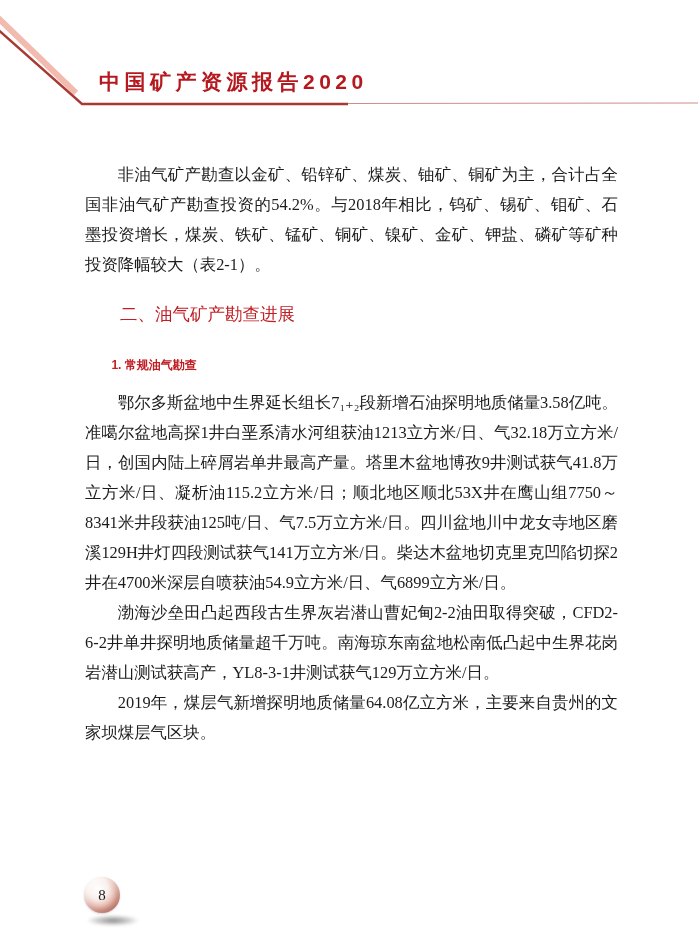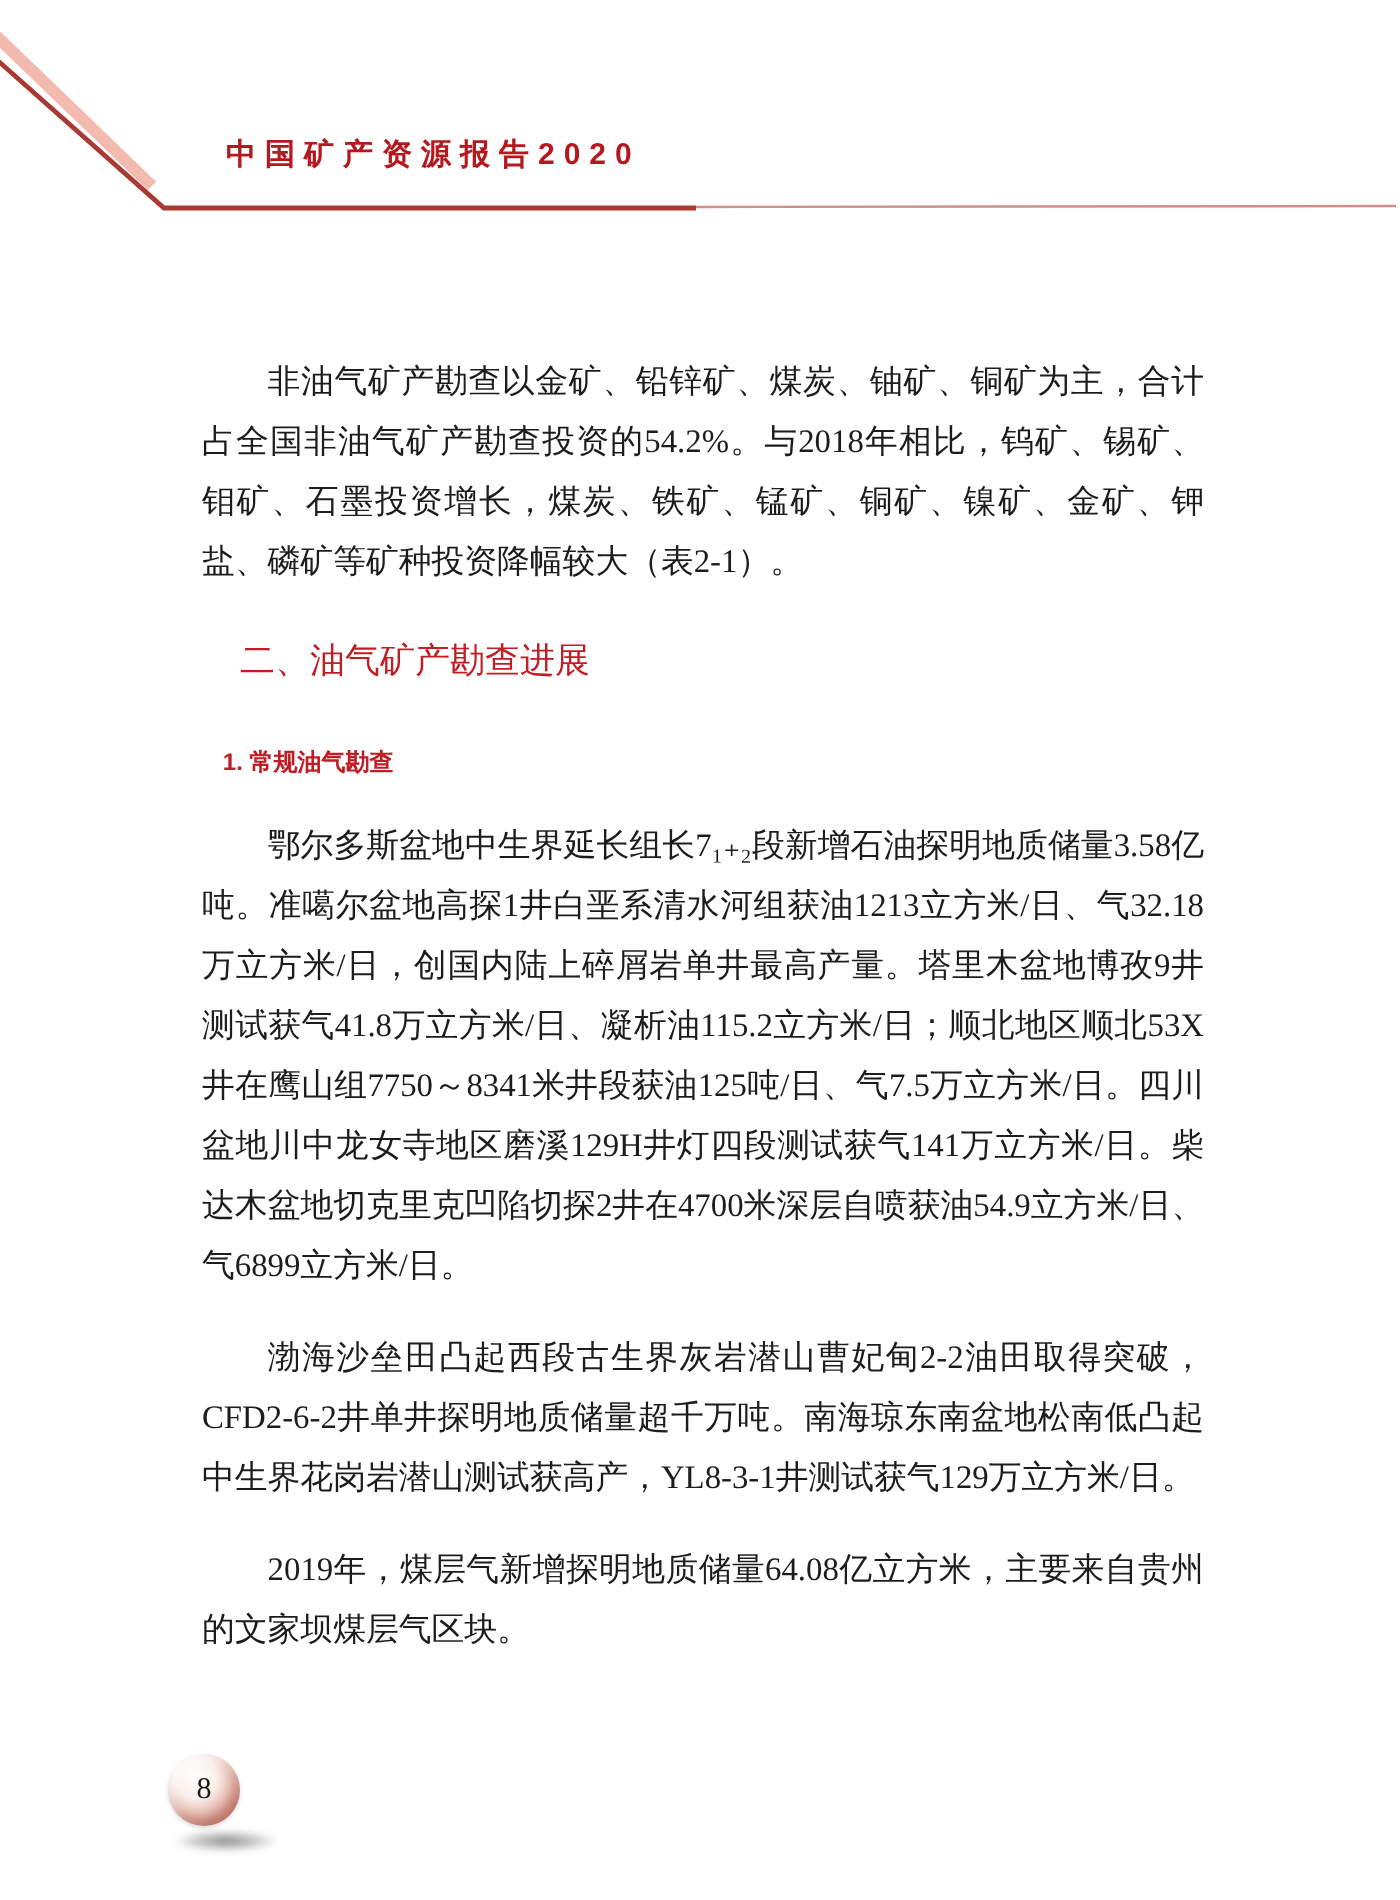--- a/index.html
+++ b/index.html
@@ -11,36 +11,36 @@
     font-family: "Liberation Serif", "DejaVu Serif", serif;
     color: #1c1c1c;
   }
   .page { position: absolute; inset: 0; }
 
   
   .deco-svg { position: absolute; left: 0; top: 0; }
 
   .report-title {
     position: absolute;
-    left: 113px; top: 68px;
+    left: 99px; top: 68px;
     margin: 0;
     font-family: "Liberation Sans", "DejaVu Sans", sans-serif;
-    font-size: 15px;
+    font-size: 21px;
     font-weight: bold;
     letter-spacing: 4.5px;
     color: var(--accent-red, #b5191f);
     white-space: nowrap;
   }
 
   .content {
     position: absolute;
     left: 85px; right: 82px; top: 160px;
   }
   .body-para {
-    margin: 16px;
+    margin: 0;
     font-size: 16.4px;
     line-height: 30px;
     text-align: justify;
     text-indent: 2em;
     word-break: break-word;
   }
   .section-heading {
     margin: 22px 0 0 0;
     font-family: "Liberation Sans", "DejaVu Sans", sans-serif;
     font-size: 17.5px;

